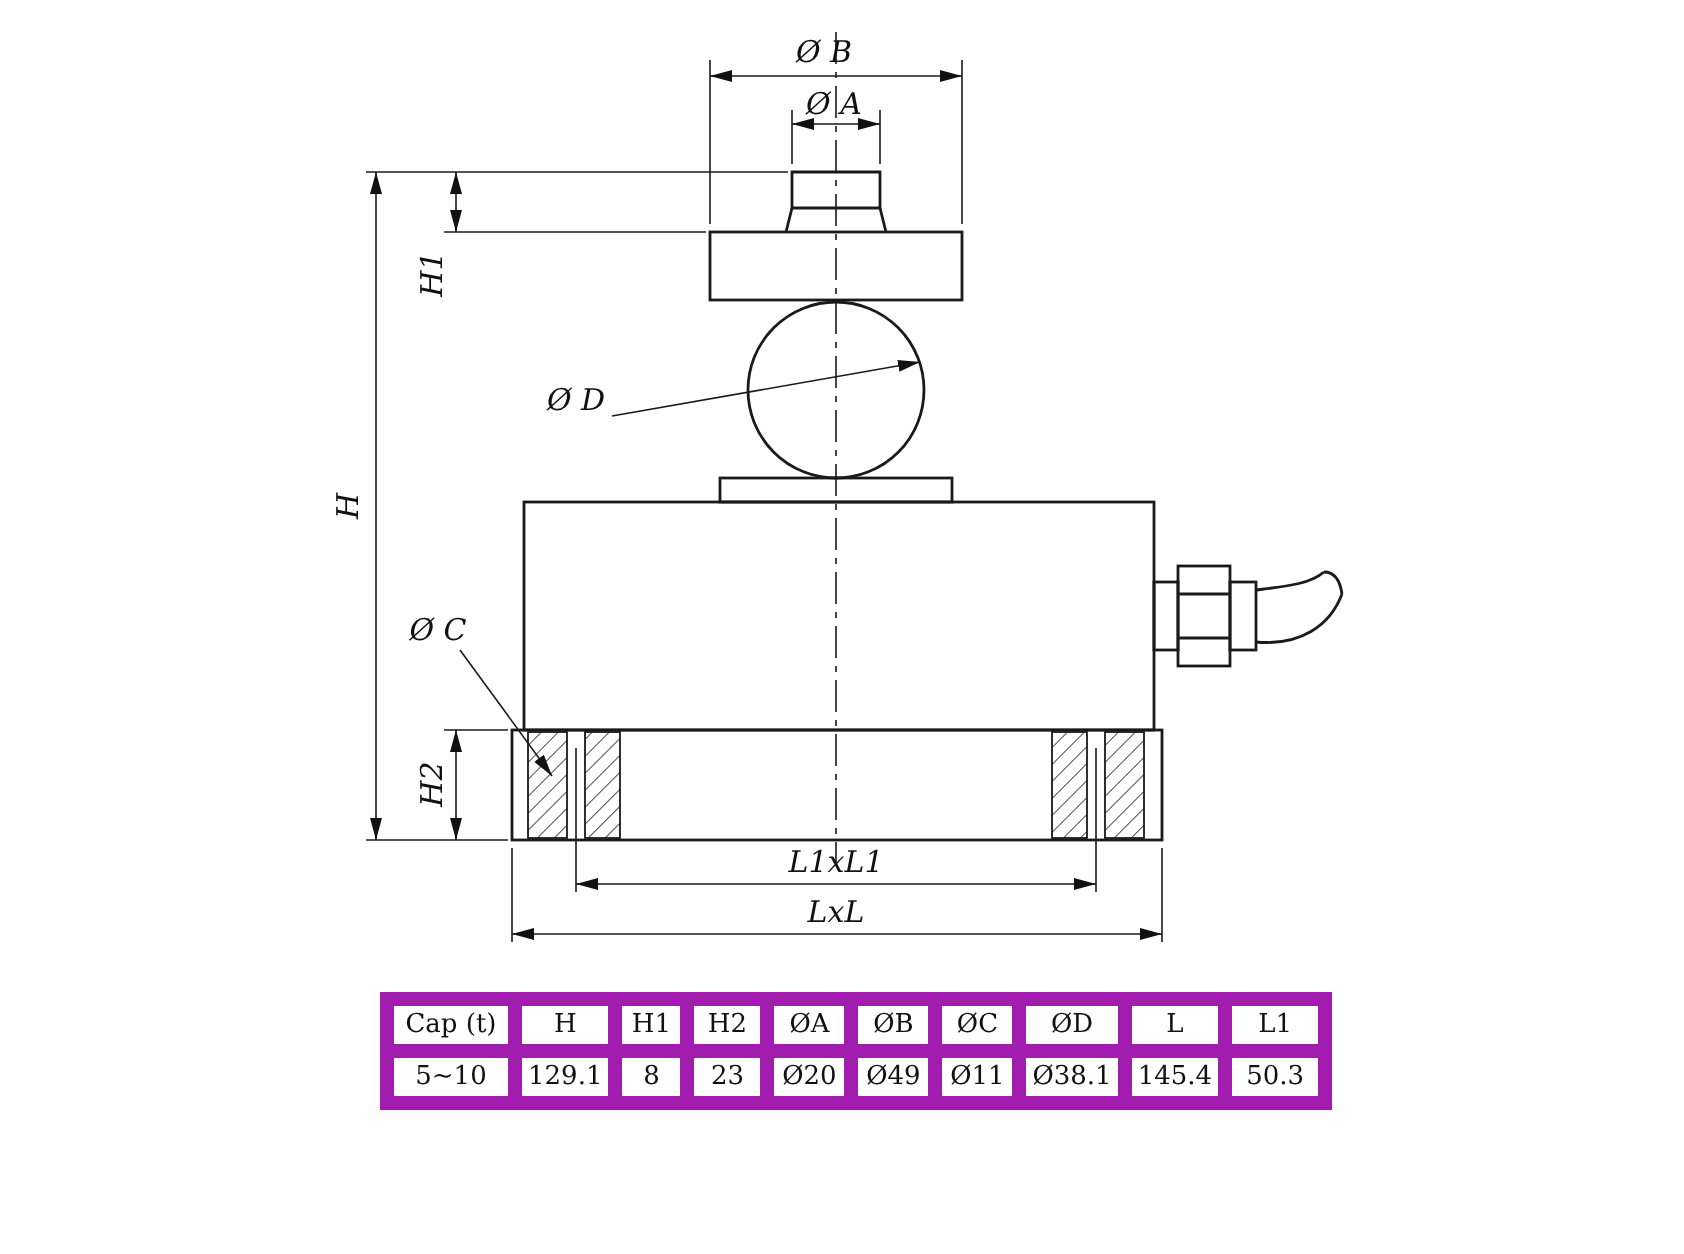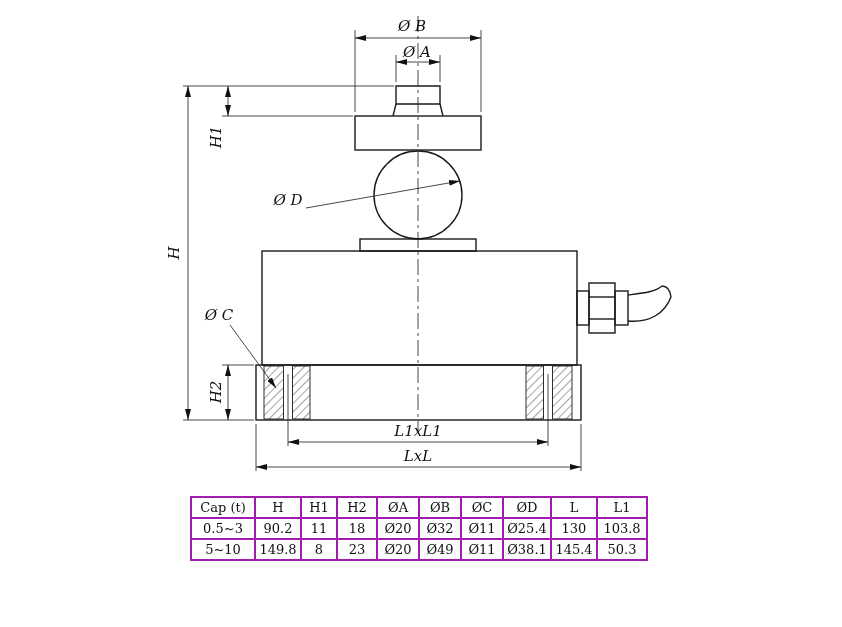--- a/index.html
+++ b/index.html
@@ -4,21 +4,21 @@
 <style>
   html,body{margin:0;padding:0;background:#fff;}
   .page{position:relative;width:842px;height:627px;background:#ffffff;overflow:hidden;}
   .drawing{position:absolute;top:0;left:0;}
   .drawing .obj{stroke:#1a1a1a;stroke-width:1.4;fill:none;stroke-linejoin:miter;}
   .drawing .dim line{stroke:#1a1a1a;stroke-width:0.8;fill:none;}
   .drawing .cl{stroke:#1a1a1a;stroke-width:0.8;stroke-dasharray:16 4 3 4;}
   .drawing text{font-family:"DejaVu Serif","Liberation Serif",serif;font-style:italic;font-size:15px;fill:#111;}
   .spec-table{position:absolute;left:190px;top:496px;border-collapse:collapse;
               font-family:"DejaVu Serif","Liberation Serif",serif;font-size:13px;color:#111;}
-  .spec-table th,.spec-table td{border:2px solid #a21caf;text-align:center;font-weight:normal;
+  .spec-table th,.spec-table td{border:7px solid #a21caf;text-align:center;font-weight:normal;
               padding:0 3px;height:19px;white-space:nowrap;}
 </style>
 </head>
 <body>
 
 <div class="page">
 
   <svg class="drawing" width="842" height="492" viewBox="0 0 842 492">
     <defs>
       <marker id="arr" viewBox="0 0 11 6" refX="11" refY="3" markerWidth="11" markerHeight="6" orient="auto-start-reverse" markerUnits="userSpaceOnUse">
@@ -133,34 +133,22 @@
         <th>ØA</th>
         <th>ØB</th>
         <th>ØC</th>
         <th>ØD</th>
         <th>L</th>
         <th>L1</th>
       </tr>
     </thead>
     <tbody>
       <tr>
-        <td>0.5~3</td>
-        <td>90.2</td>
-        <td>11</td>
-        <td>18</td>
-        <td>Ø20</td>
-        <td>Ø32</td>
-        <td>Ø11</td>
-        <td>Ø25.4</td>
-        <td>130</td>
-        <td>103.8</td>
-      </tr>
-      <tr>
         <td>5~10</td>
-        <td>149.8</td>
+        <td>129.1</td>
         <td>8</td>
         <td>23</td>
         <td>Ø20</td>
         <td>Ø49</td>
         <td>Ø11</td>
         <td>Ø38.1</td>
         <td>145.4</td>
         <td>50.3</td>
       </tr>
     </tbody>

